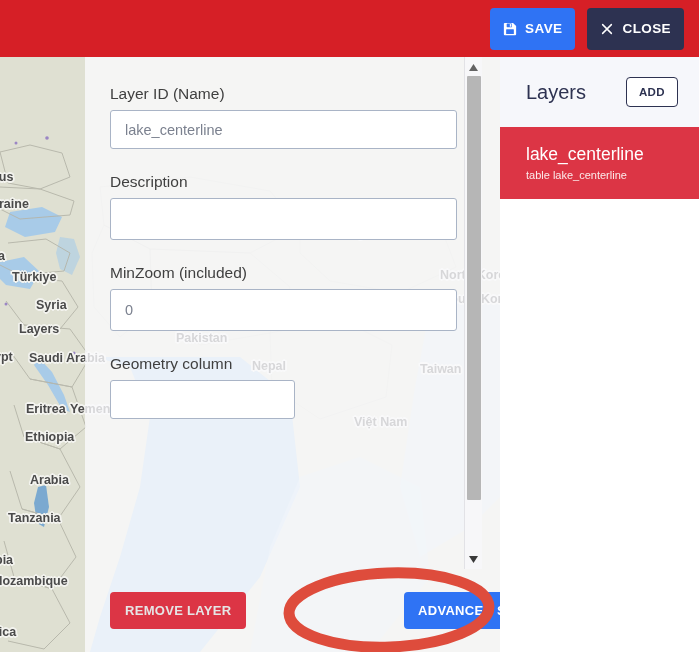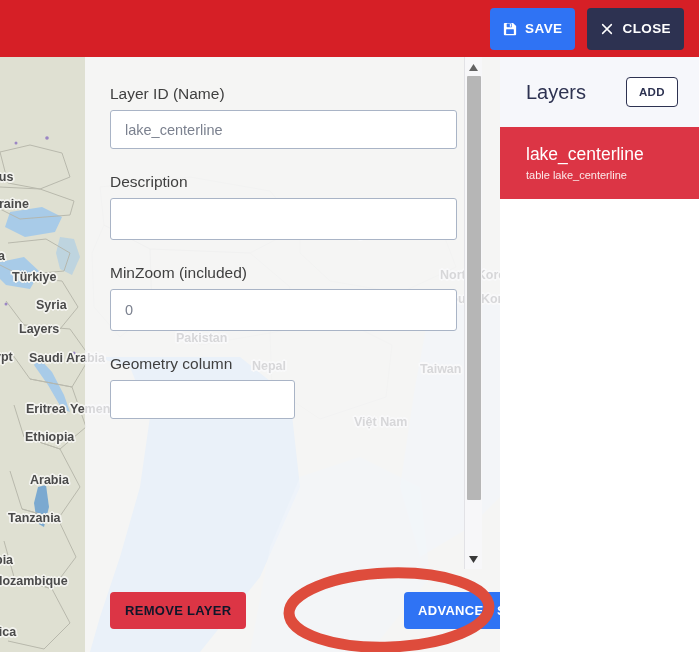--- a/index.html
+++ b/index.html
@@ -117,21 +117,21 @@
     background:#b6b6b6;border-radius:1px;cursor:pointer;
   }
 
   
   #panel-footer{
     position:absolute;left:0;bottom:0;width:415px;height:83px;
     display:flex;align-items:center;z-index:14;
     box-sizing:border-box;padding:0 25px;
   }
   #remove-layer-btn{
-    background:#dc3545;color:#0f172a;border:none;border-radius:4px;
+    background:#dc3545;color:#e5e5e5;border:none;border-radius:4px;
     font-size:13px;font-weight:700;letter-spacing:.3px;
     padding:11px 15px;cursor:pointer;font-family:"Liberation Sans", sans-serif;
   }
   #adv-sql-btn{
     position:absolute;left:319px;
     background:#2f73f4;color:#ffffff;border:none;border-radius:4px;
     font-size:13px;font-weight:700;letter-spacing:.3px;
     padding:11px 14px;cursor:pointer;white-space:nowrap;
     font-family:"Liberation Sans", sans-serif;
   }

